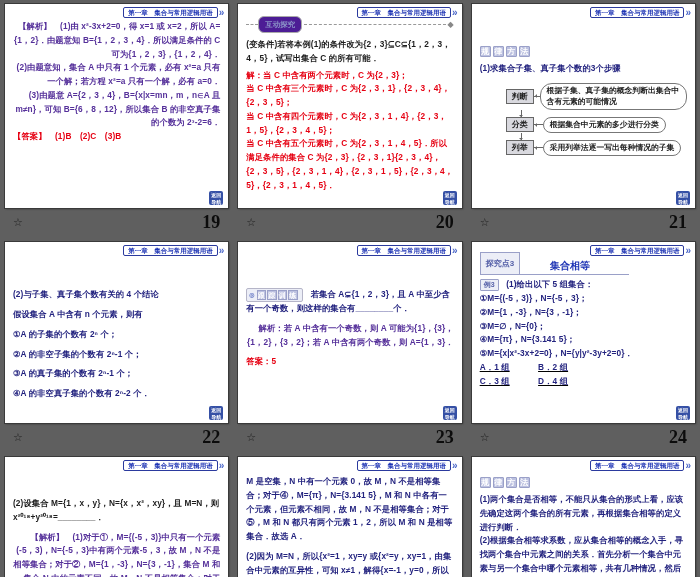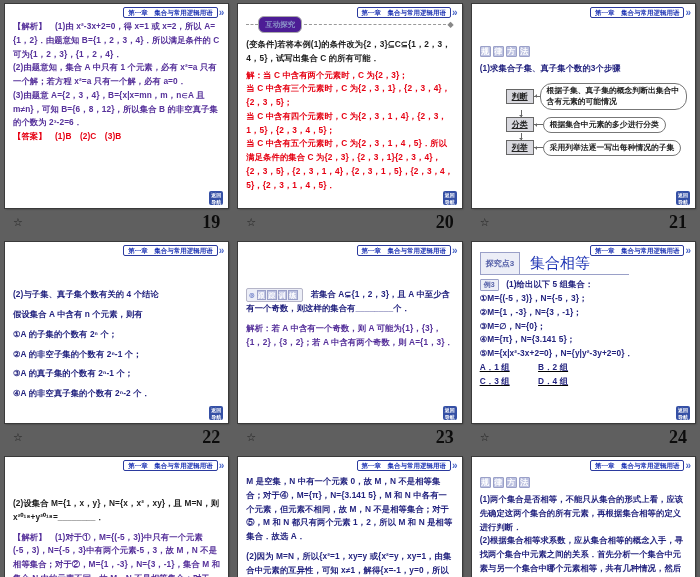--- a/index.html
+++ b/index.html
@@ -33,21 +33,21 @@
   
   .navbox {
     position:absolute; right:5px; bottom:3px; width:14px; height:14px;
     background:#3550a5; border-radius:2px; color:#fff;
     font-size:5px; line-height:6.5px; text-align:center; font-weight:bold;
     padding-top:1px;
   }
 
   .body { font-size:8.3px; line-height:1.66; font-weight:bold; letter-spacing:.1px; }
   .navy  { color:#23237f; }
-  .purple{ color:#55309a; }
+  .purple{ color:#55309a;text-align:right; }
   .dark  { color:#1c1c1c; }
   .red   { color:#e60012; }
   .gap   { margin-top:3px; }
 
   
   .probe-row { display:flex; align-items:center; margin-bottom:5px; margin-top:-4px; }
   .probe-dash { border-top:1px dashed #999; }
   .probe-dash.short { width:12px; }
   .probe-dash.long { flex:1; margin:0 2px; }
   .probe-tab {
@@ -74,38 +74,38 @@
     width:9.5px; height:9.5px; background:#bcc1e0; border:1px solid #9aa0c8;
     color:#fff; font-size:7px; font-weight:bold; text-align:center; line-height:9px;
   }
 
   
   .flow-title { margin-top:26px; }
   .flow { margin-top:7px; padding-left:26px; }
   .frow { display:flex; align-items:center; }
   .flabel {
     background:#d9d9df; border:1px solid #666; border-radius:0;
-    padding:1px 5px; font-size:8px; font-weight:bold; color:#222; white-space:nowrap;text-decoration:underline;
+    padding:1px 5px; font-size:8px; font-weight:bold; color:#222; white-space:nowrap;
   }
   .fline { width:9px; border-top:1px solid #666; position:relative; }
   .fline::before { content:""; position:absolute; left:-1px; top:-2.5px; border:2.5px solid transparent; border-right-color:#666; }
   .fdesc {
     border:1px solid #777; border-radius:12px; background:#fff;
     padding:1px 6px; font-size:7.8px; font-weight:bold; color:#222; max-width:158px; line-height:1.5;
   }
   .fvert { margin-left:15px; width:0; height:7px; border-left:1px solid #666; position:relative; }
   .fvert::after { content:""; position:absolute; left:-3px; bottom:-2px; border:2.5px solid transparent; border-top-color:#666; }
 
   
   .expl-row { display:flex; align-items:flex-end; width:72%; border-bottom:1px solid #9aa0c8; margin-top:-6px; }
   .etab {
     border:1px solid #9aa0c8; border-bottom:none; background:#eceef7;
     color:#5560a8; font-size:8px; font-weight:bold; padding:5px 5px; white-space:nowrap;
   }
-  .etitle { color:#1f35b5; font-weight:normal; font-size:15px; margin-left:10px; padding-bottom:1px; }
+  .etitle { color:#1f35b5; font-weight:bold; font-size:10px; margin-left:30px; padding-bottom:1px; }
   .ex-chip {
     display:inline-block; border:1px solid #9aa0c8; background:#eceef7; border-radius:1px;
     color:#5560a8; font-size:7px; font-weight:bold; padding:0 3px; margin-right:5px; line-height:10px;
   }
   .opts { display:grid; grid-template-columns:1fr 1.2fr; width:62%;text-decoration:underline; }
 
   .mt24 { margin-top:24px; }
   .mt30 { margin-top:30px; }
   .spread p { margin-bottom:6px; }
 </style>
@@ -250,20 +250,21 @@
             <span class="track-chars">
               <span class="tchar">跟</span>
               <span class="tchar">踪</span>
               <span class="tchar">训</span>
               <span class="tchar">练</span>
             </span>
           </span>
           <span>若集合 A⊊{1，2，3}，且 A 中至少含有一个奇数，则这样的集合有________个．</span>
         </p>
         <p class="purple">解析：若 A 中含有一个奇数，则 A 可能为{1}，{3}，{1，2}，{3，2}；若 A 中含有两个奇数，则 A={1，3}．</p>
+        <p class="red">答案：5</p>
       </div>
       <div class="navbox">
         <div>返回</div>
         <div>导航</div>
       </div>
     </div>
     <div class="bar">
       <span class="star">☆</span>
       <span class="pagenum">23</span>
     </div>

